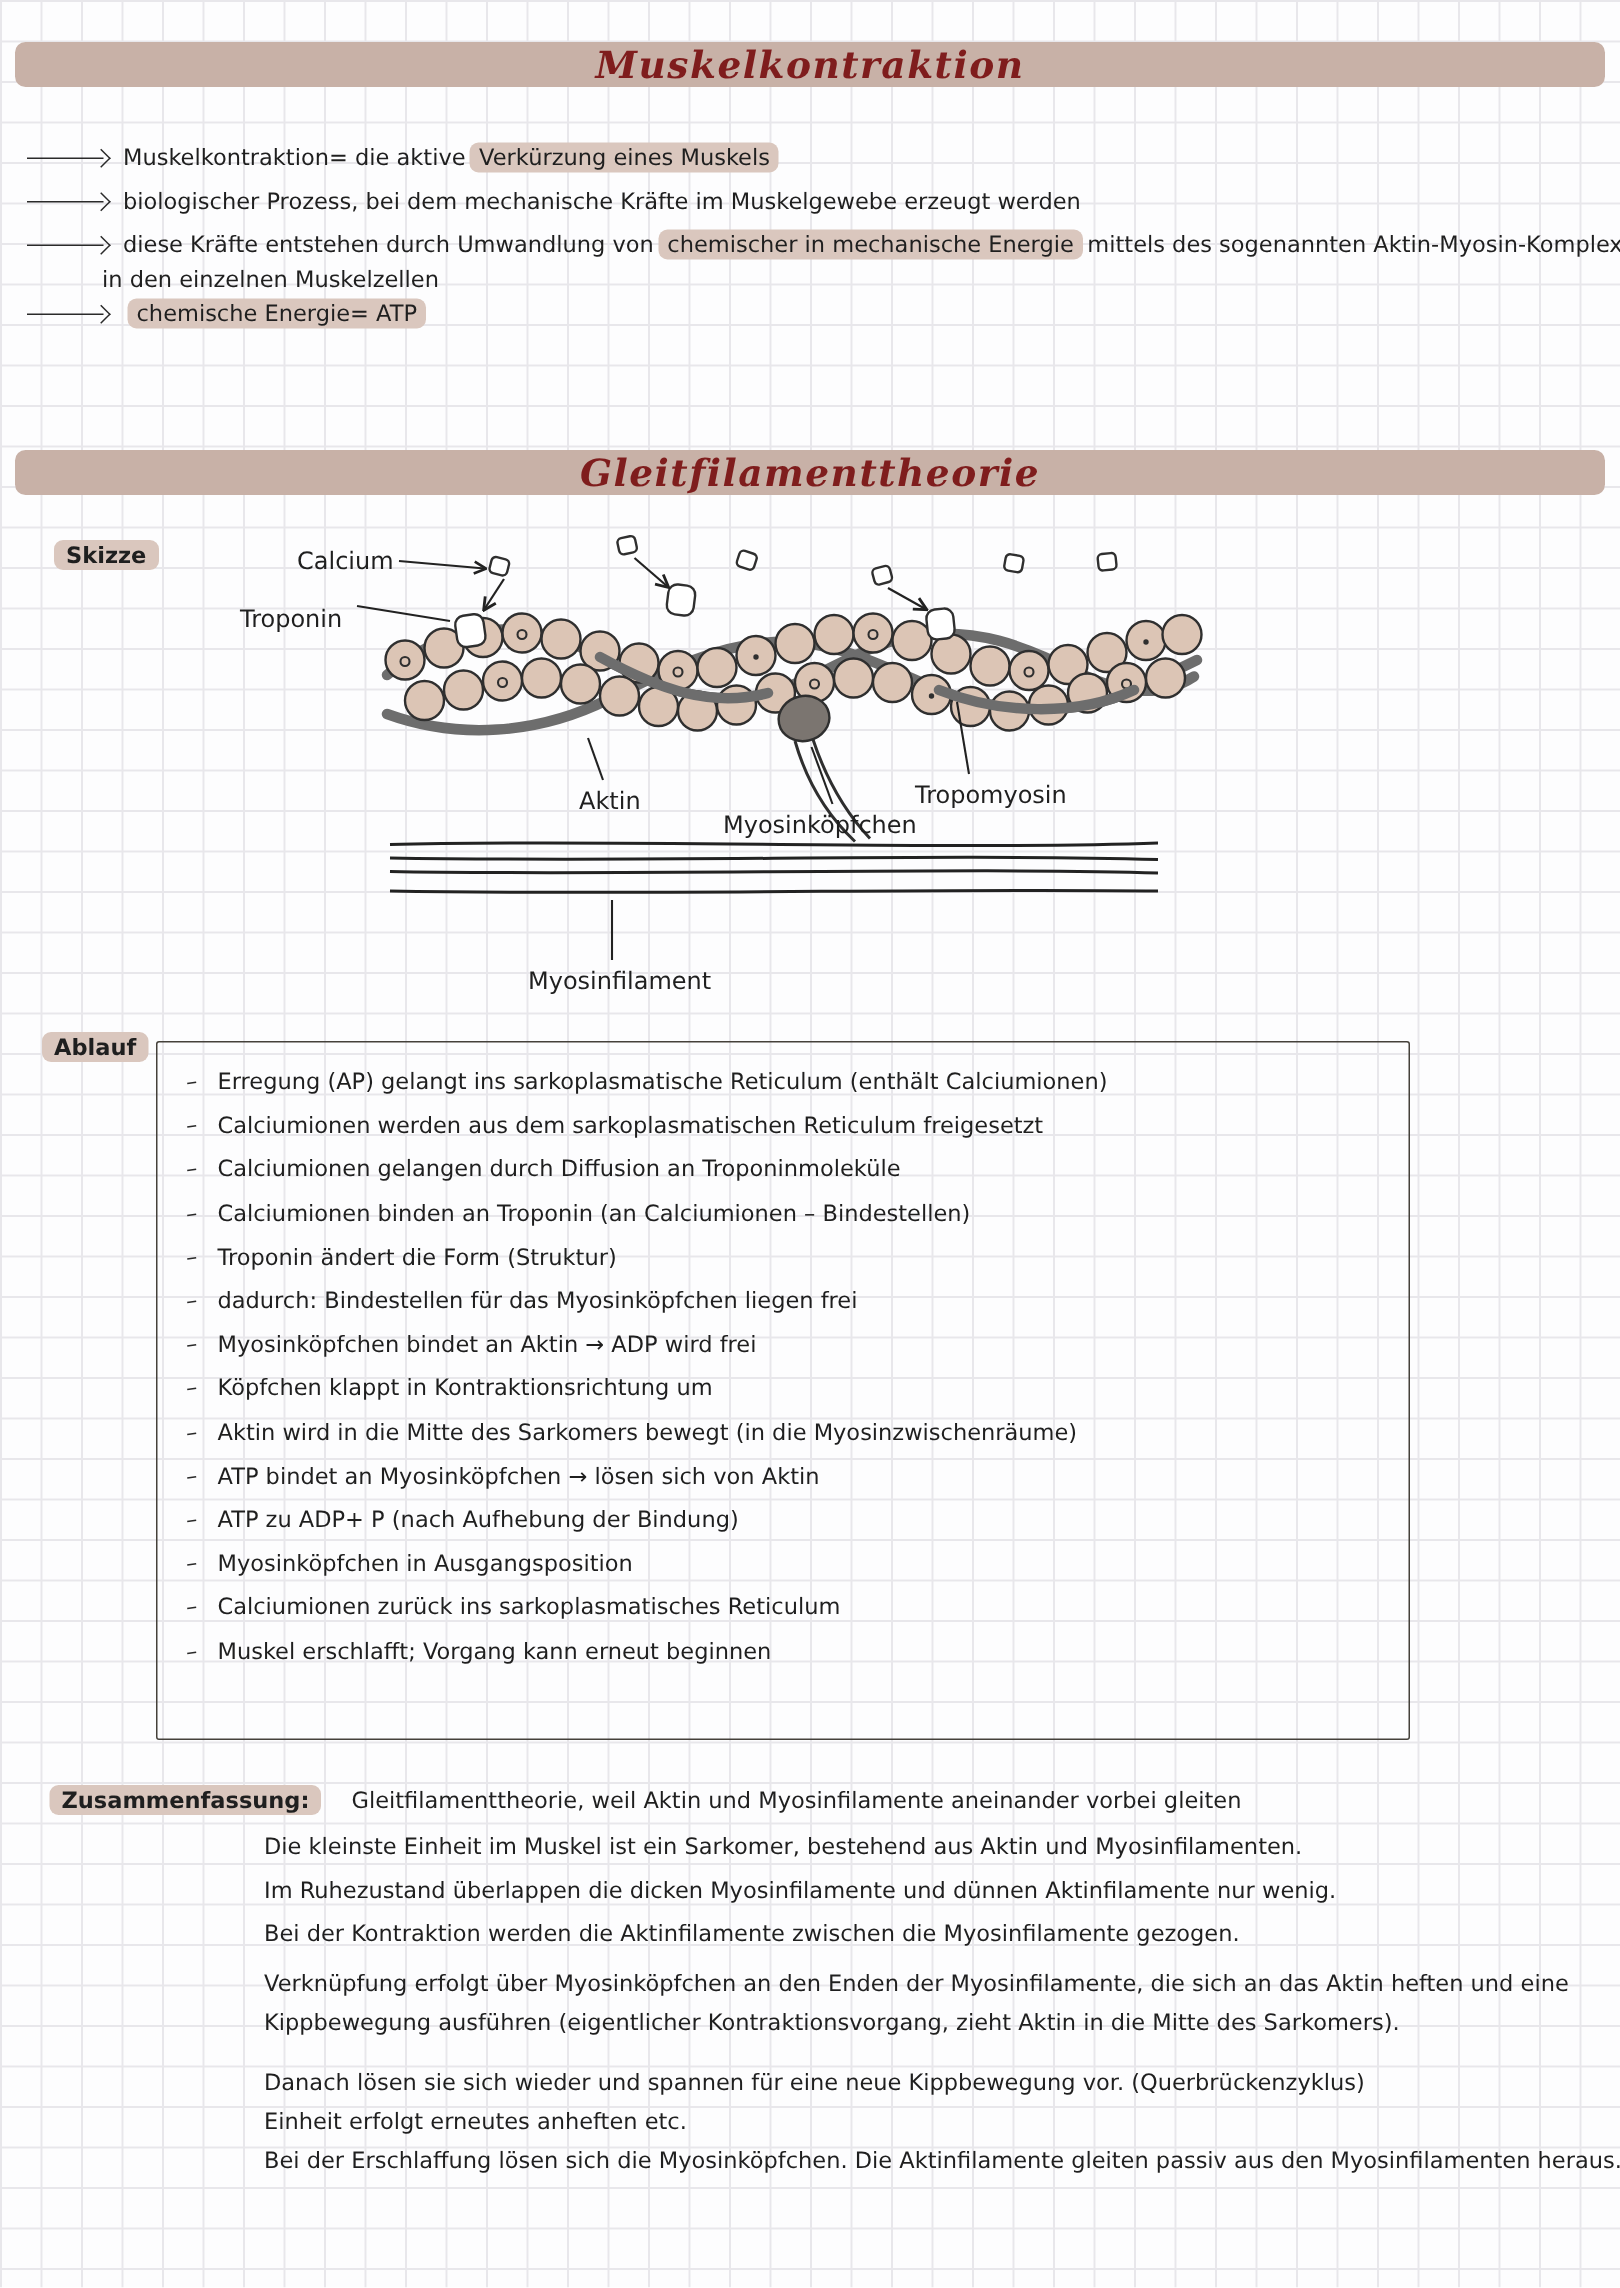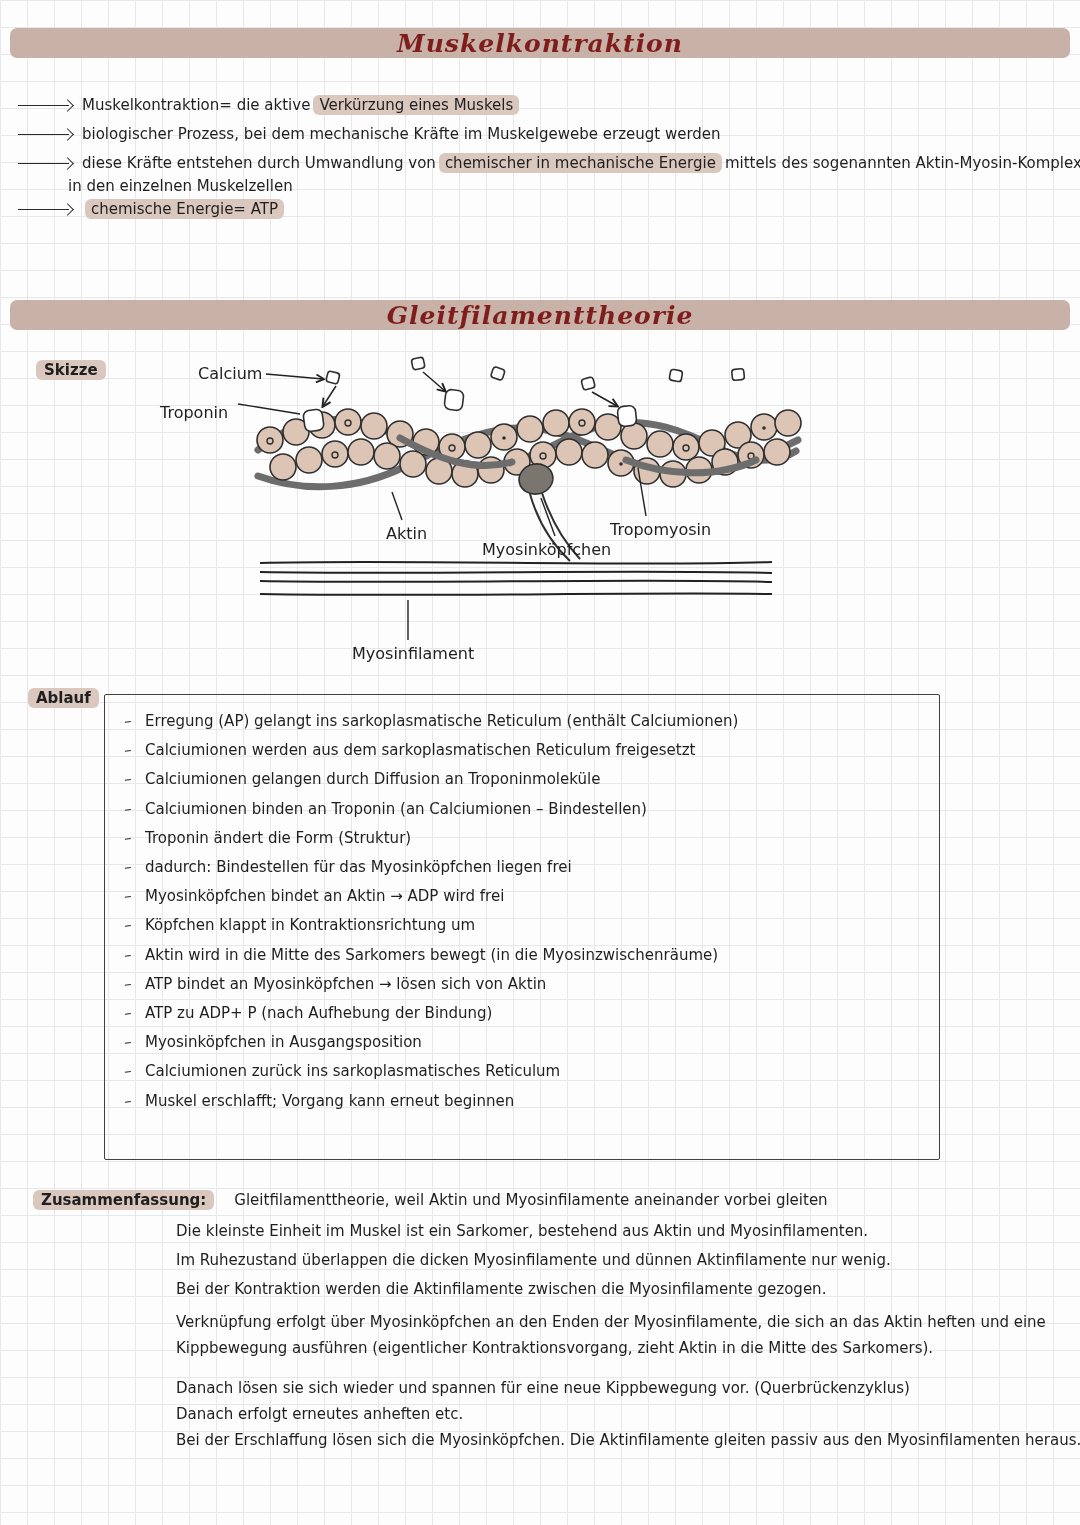--- a/index.html
+++ b/index.html
@@ -336,17 +336,17 @@
     <span class="pill">Zusammenfassung:</span>
     <span>Gleitfilamenttheorie, weil Aktin und Myosinfilamente aneinander vorbei gleiten</span>
   </div>
   <div class="zus-block">
     <div class="mb3">Die kleinste Einheit im Muskel ist ein Sarkomer, bestehend aus Aktin und Myosinfilamenten.</div>
     <div class="mb3">Im Ruhezustand überlappen die dicken Myosinfilamente und dünnen Aktinfilamente nur wenig.</div>
     <div class="mb7">Bei der Kontraktion werden die Aktinfilamente zwischen die Myosinfilamente gezogen.</div>
     <div>Verknüpfung erfolgt über Myosinköpfchen an den Enden der Myosinfilamente, die sich an das Aktin heften und eine</div>
     <div class="mb14">Kippbewegung ausführen (eigentlicher Kontraktionsvorgang, zieht Aktin in die Mitte des Sarkomers).</div>
     <div>Danach lösen sie sich wieder und spannen für eine neue Kippbewegung vor. (Querbrückenzyklus)</div>
-    <div>Danach erfolgt erneutes anheften etc.</div>
+    <div>Einheit erfolgt erneutes anheften etc.</div>
     <div>Bei der Erschlaffung lösen sich die Myosinköpfchen. Die Aktinfilamente gleiten passiv aus den Myosinfilamenten heraus.</div>
   </div>
 
 </div>
 
 </body></html>

